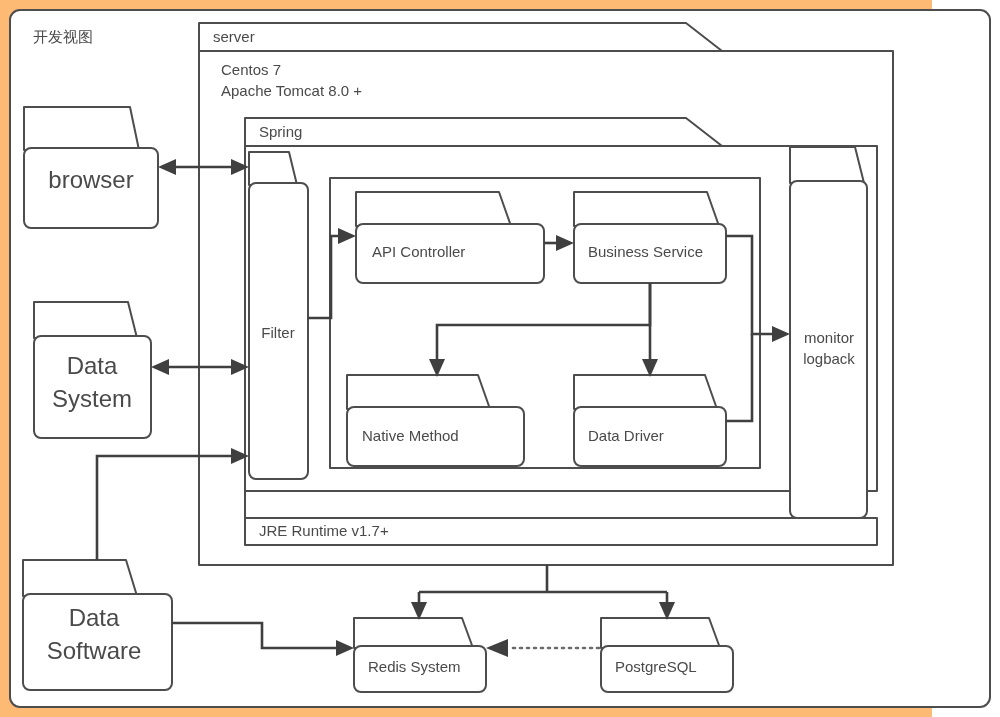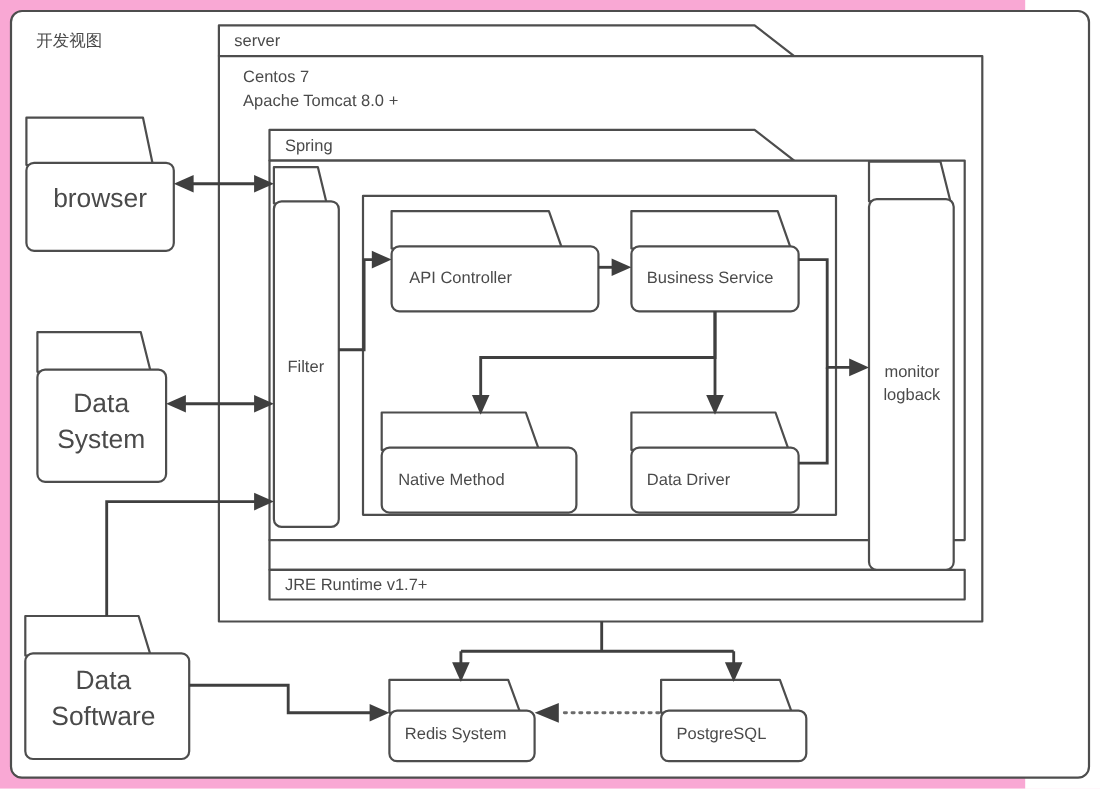--- a/index.html
+++ b/index.html
@@ -4,21 +4,21 @@
 <style>
   html, body {
     margin: 0;
     padding: 0;
     background: #ffffff;
   }
   #canvas-root {
     position: relative;
     width: 932px;
     height: 717px;
-    background: #f9a8d4;
+    background: #fdba74;
     font-family: "Liberation Sans", sans-serif;
   }
   svg.diagram {
     display: block;
     width: 1000px;
     height: 717px;
   }
   .shape-fill {
     fill: #ffffff;
     stroke: #4d4d4d;

